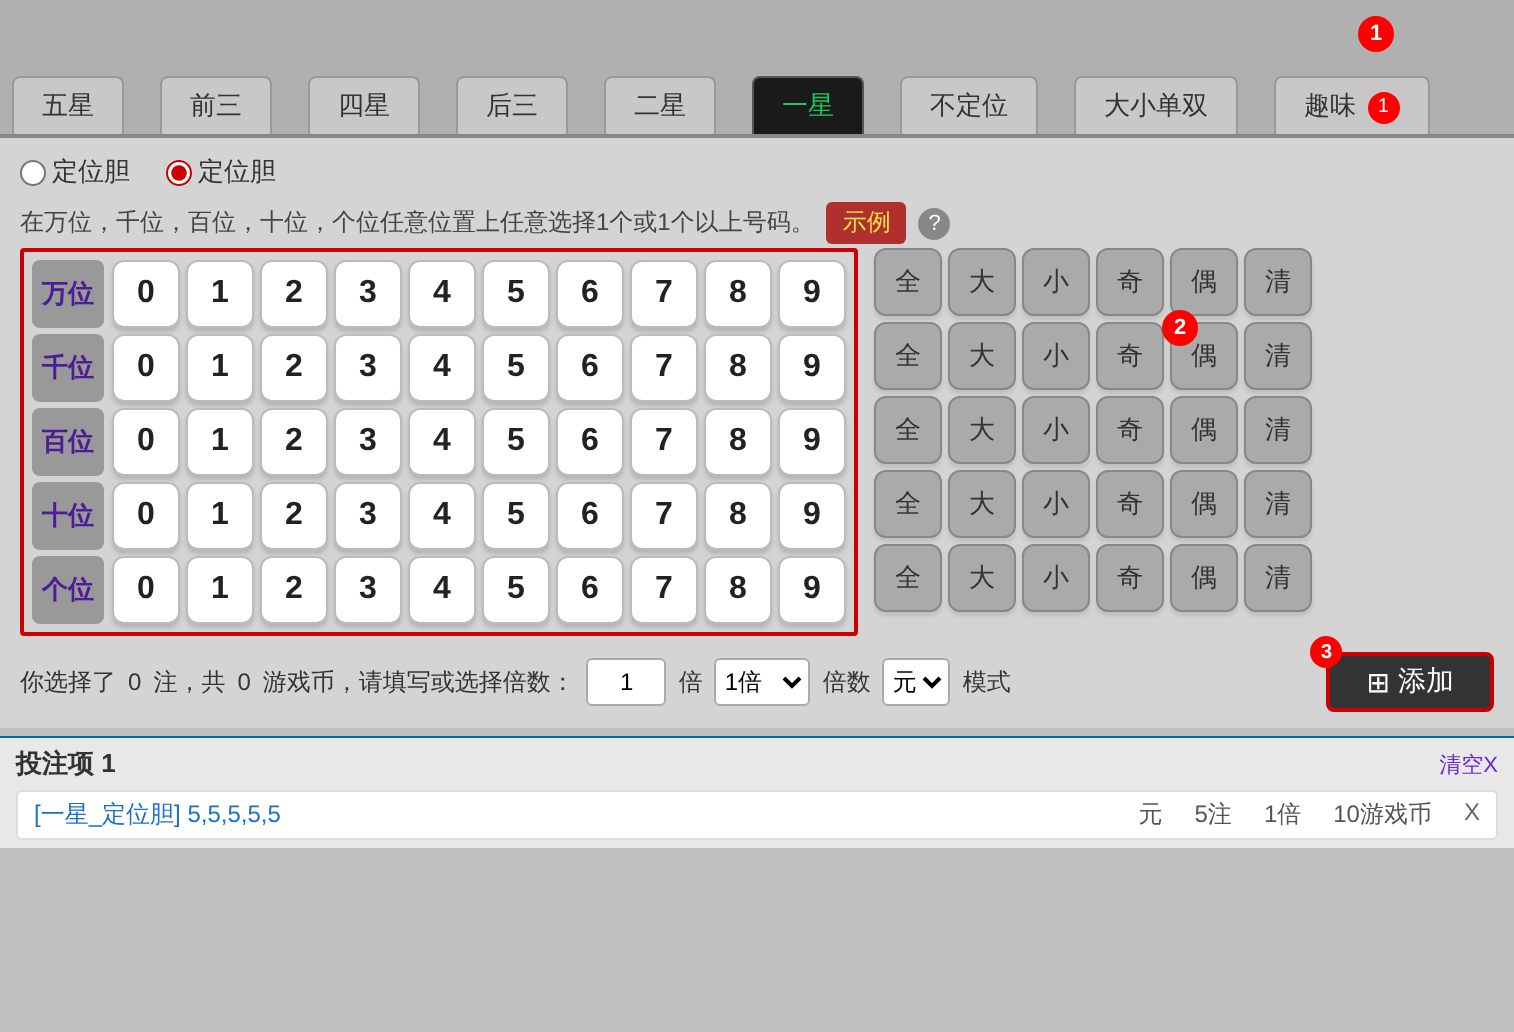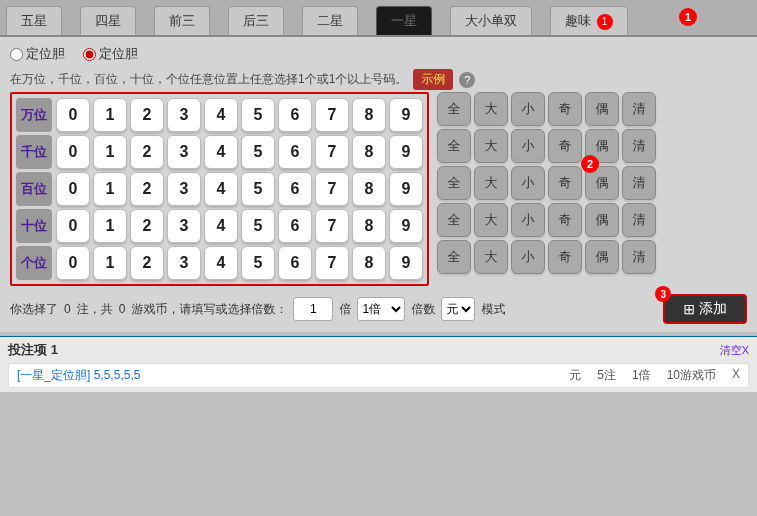--- a/index.html
+++ b/index.html
@@ -26,22 +26,23 @@
       background: #c8c8c8;
       border: 1px solid #999;
       border-bottom: none;
       border-radius: 4px 4px 0 0;
       cursor: pointer;
       font-size: 13px;
       color: #333;
     }
     .tab.active {
       background: #1a1a1a;
-      color: #737373;
+      color: #22c55e;
       border-color: #555;
+      margin-top: 32px;
     }
     .tab-badge {
       display: inline-block;
       background: red;
       color: white;
       border-radius: 50%;
       width: 16px;
       height: 16px;
       font-size: 10px;
       text-align: center;
@@ -257,25 +258,26 @@
     }
     .bet-item-label { color: #1a6fd4; }
     .bet-item-info { display: flex; gap: 16px; color: #555; }
     .bet-item-remove { color: #666; cursor: pointer; }
   </style>
 </head>
 <body>
 
 <div class="tab-bar">
   <div class="tab">五星</div>
+  <div class="tab">前三</div>
   <div class="tab">四星</div>
-  <div class="tab">前三</div>
   <div class="tab">后三</div>
   <div class="tab">二星</div>
   <div class="tab active">一星</div>
+  <div class="tab">不定位</div>
   <div class="tab">大小单双</div>
   <div class="tab">
     <span>趣味</span>
     <span class="tab-badge">1</span>
   </div>
 </div>
 
 <div class="main">
 
   <div class="radio-row">

